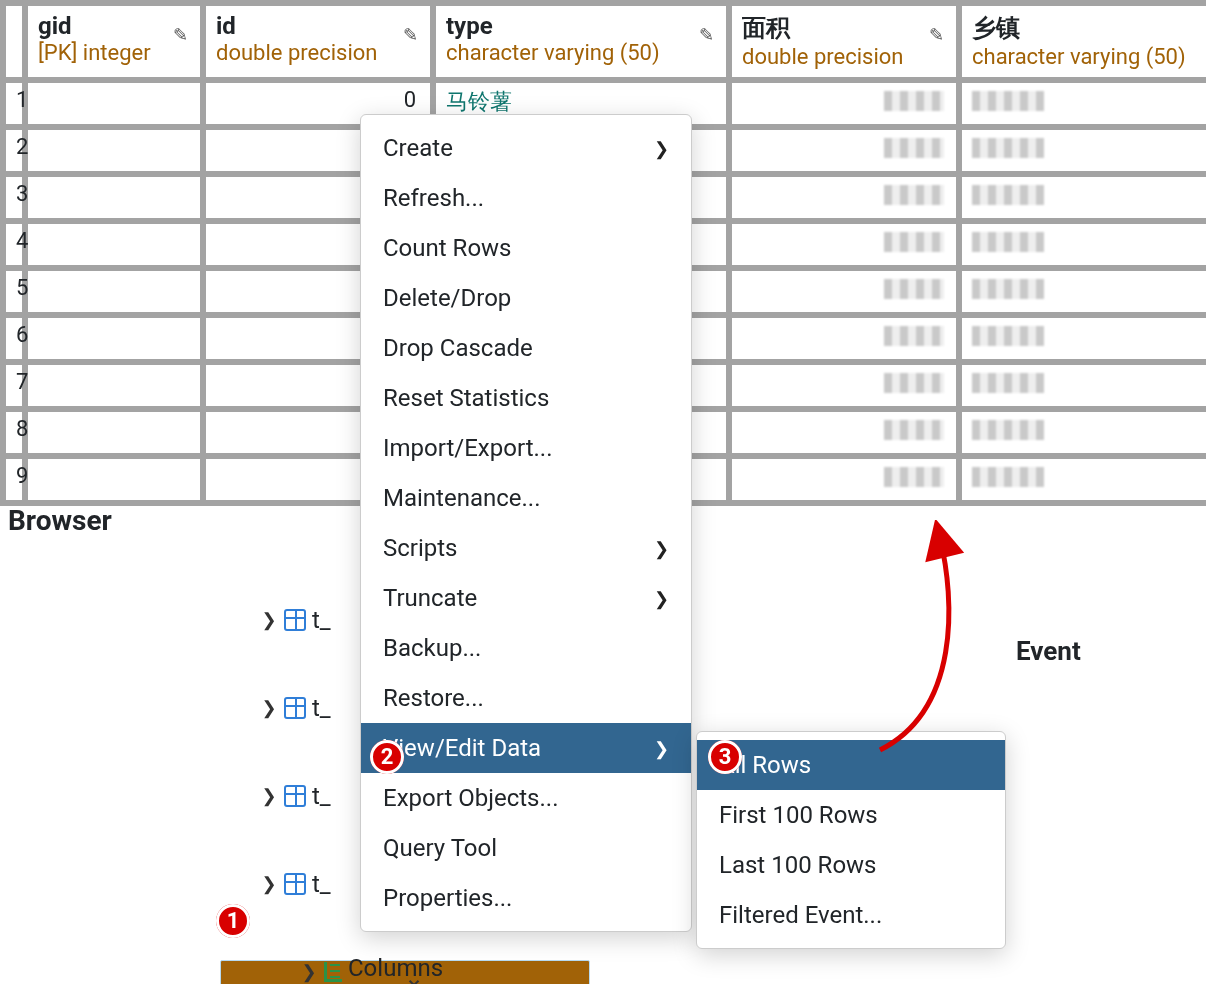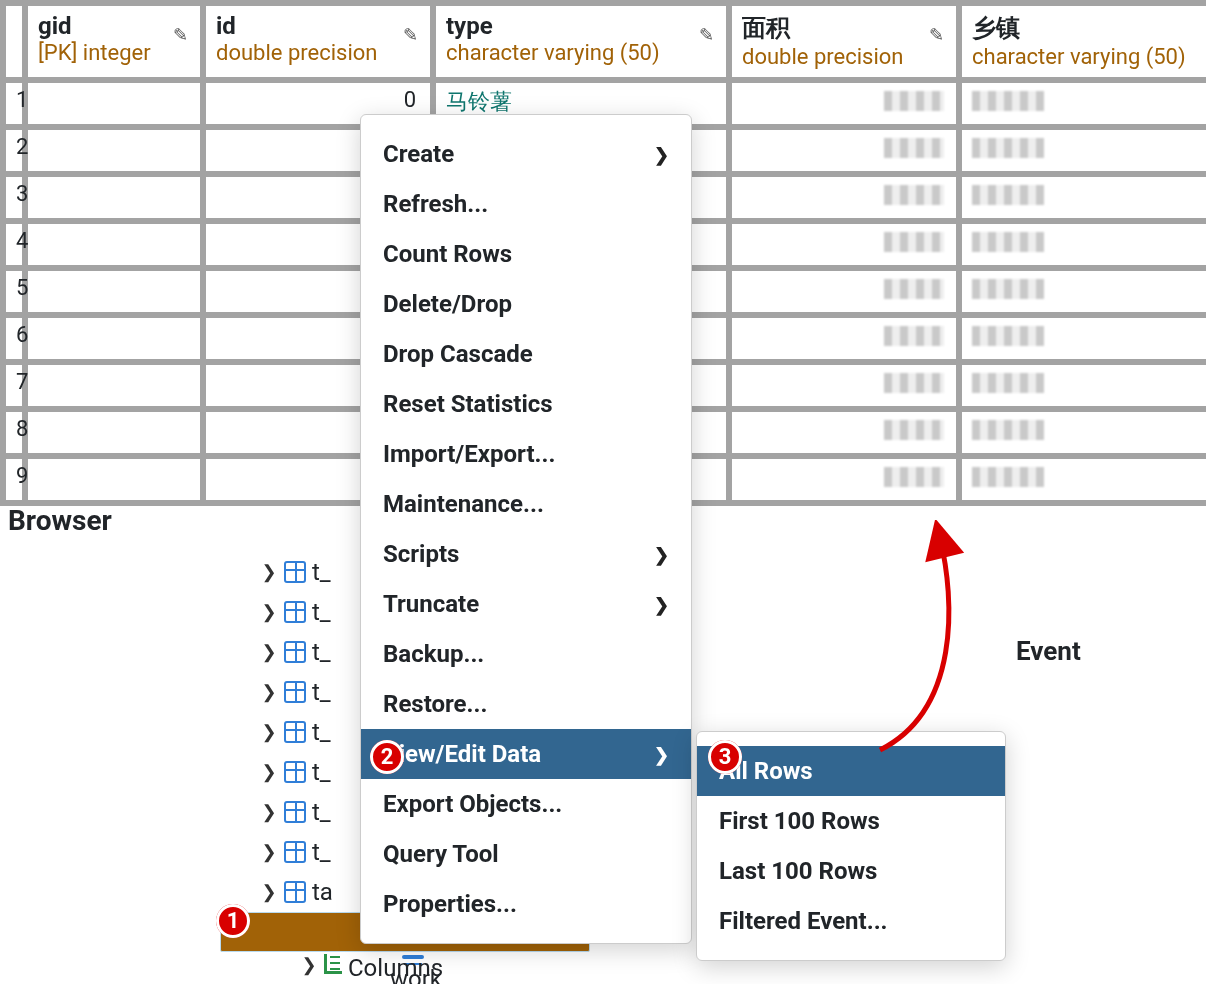--- a/index.html
+++ b/index.html
@@ -28,58 +28,58 @@
 .pix { display:inline-block; }
 .pix::before { content:""; display:inline-block; width: 60px; height: 20px; background: repeating-linear-gradient(90deg,#c9c9c9 0 8px,#eee 8px 16px); filter: blur(1px); vertical-align: middle; }
 .pix.wide::before { width: 72px; }
 
 .type-peek { color:#0f766e; font-size: 22px; position:relative; top:0; }
 
 
 .browser-heading { position:absolute; top: 504px; left: 8px; font-size: 28px; font-weight: 700; }
 
 .tree { position: absolute; top: 552px; left: 260px; font-size: 24px; line-height: 40px; }
-.tree .tree-row { display:flex; align-items:center; height:40px; }
+.tree .tree-row { display:flex; align-items:center; height:40px;margin-top:48px; }
 .tree .selected { background:#a16207; border:1px solid #b8daef; border-radius:2px;flex-direction:column; }
 .chevron { width:18px; text-align:center; color:#333; font-size:18px; margin-right:6px; }
 .chevron.right::before { content:"❯"; }
 .chevron.down::before  { content:"⌄"; font-size:24px; position:relative; top:-3px; }
 
 .tbl-icon { display:inline-block; width:22px; height:22px; border:2px solid #2f7ed8; border-radius:3px; margin-right:6px; position:relative; background:#fff; }
 .tbl-icon::before { content:""; position:absolute; left:0; right:0; top:6px; height:2px; background:#2f7ed8; }
 .tbl-icon::after  { content:""; position:absolute; top:0; bottom:0; left:9px; width:2px; background:#2f7ed8; }
 
 .col-icon { display:inline-block; width:18px; height:20px; border-left:3px solid #2b9348; border-bottom:3px solid #2b9348; margin-right:6px; position:relative; }
 .col-icon::before { content:""; position:absolute; left:3px; top:2px; width:10px; height:2px; background:#2b9348; }
 .col-icon::after  { content:""; position:absolute; left:3px; top:8px; width:10px; height:2px; background:#2b9348; box-shadow: 0 6px 0 #2b9348; }
 
 .tree .lbl { font-size:24px; }
 
 
-.menu { position:absolute; background:#fff; border:1px solid #ccc; border-radius:6px; box-shadow:0 6px 24px rgba(0,0,0,.18); padding:14px 0; font-size:24px;font-weight:bold; }
+.menu { position:absolute; background:#fff; border:1px solid #ccc; border-radius:6px; box-shadow:0 6px 24px rgba(0,0,0,.18); padding:8px 0; font-size:24px; }
 .menu .item { display:flex; align-items:center; justify-content:space-between; padding:10px 22px; height:50px; cursor:default; }
 .menu .item.hover { background:#326690; color:#fff; }
 .menu .arrow { font-size:18px; color:#222; }
 .menu .item.hover .arrow { color:#fff; }
 
 #menu1 { top:114px; left:360px; width:332px; }
 #menu2 { top:731px; left:696px; width:310px; }
 
 
 .anno { position:absolute; width:34px; height:34px; border-radius:50%; background:#d80000; color:#fff; font-weight:700; font-size:22px; display:flex; align-items:center; justify-content:center; box-shadow:0 0 0 3px #fff inset; }
 .anno span { position:relative; top:-1px; }
 
 
 .arrow-svg { position:absolute; pointer-events:none; }
 
 
 .event-label { position:absolute; top:636px; left:1016px; font-size:26px; font-weight:700; }
 
 
-.children-row { position:absolute; top:954px; left:300px; font-size:24px; display:flex; align-items:flex-start; }
+.children-row { position:absolute; top:954px; left:300px; font-size:24px; display:flex; align-items:flex-end; }
 
 </style>
 </head>
 <body>
 
 <div class="grid">
   <table>
     <colgroup>
       <col class="col-rownum">
         <col class="col-gid">

